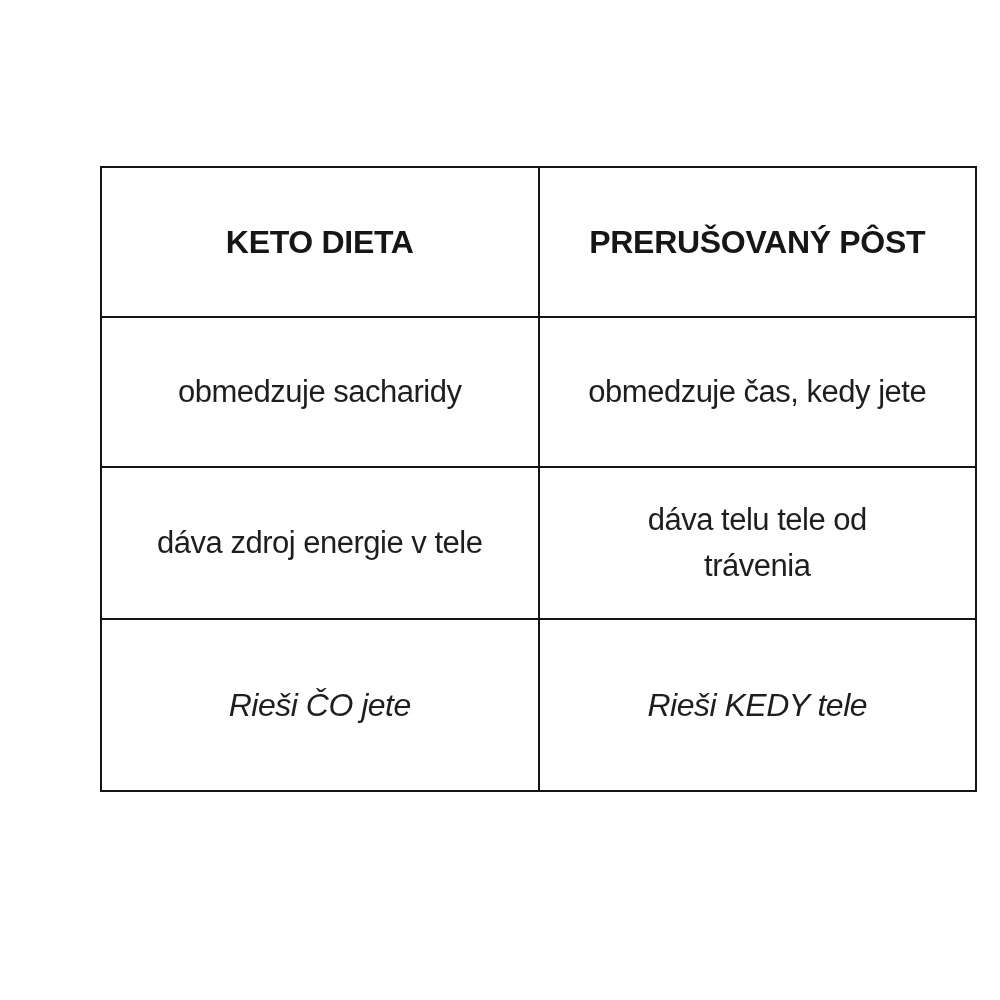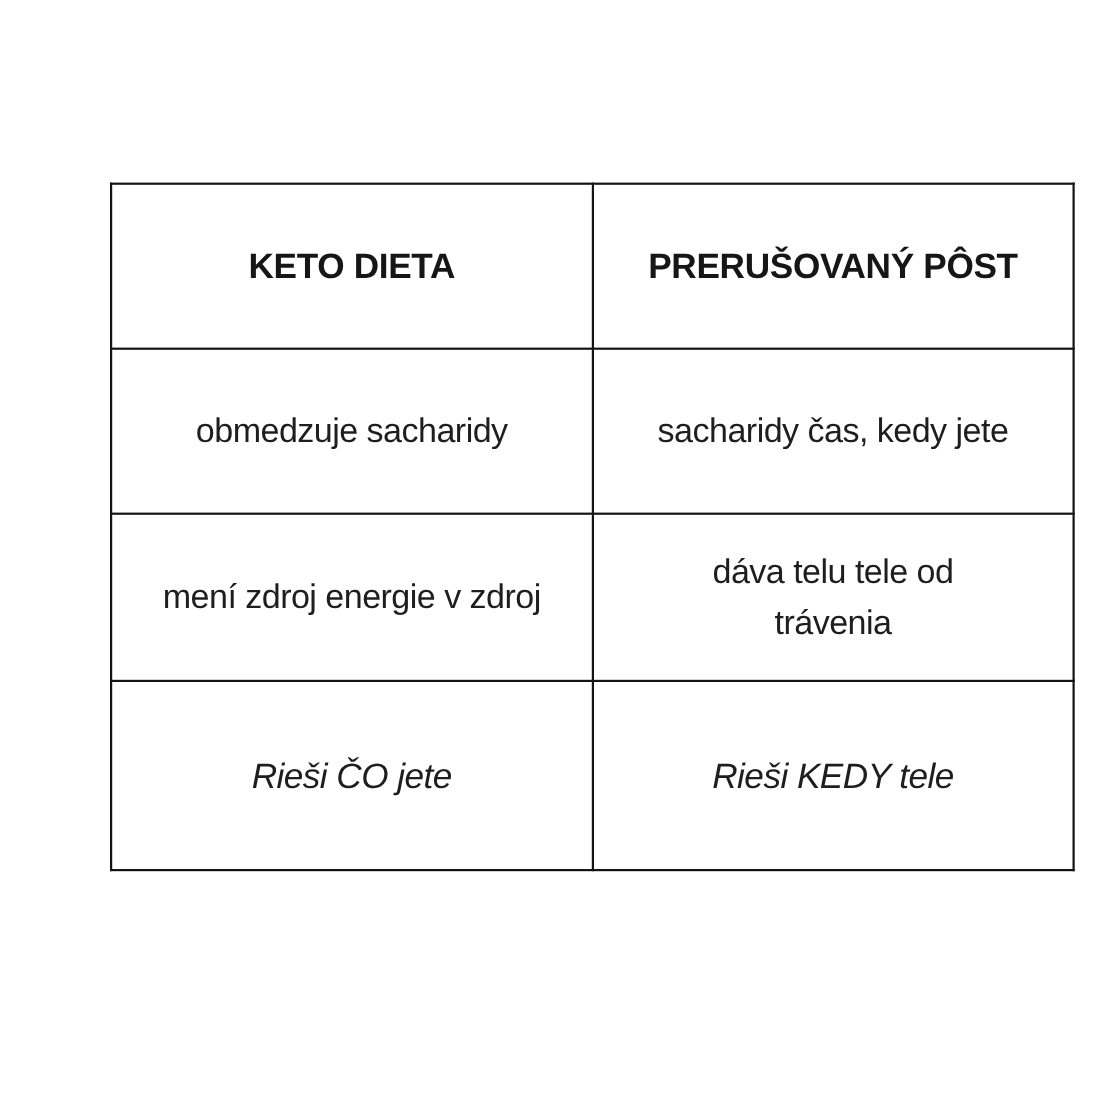--- a/index.html
+++ b/index.html
@@ -73,24 +73,24 @@
 
 <div class="canvas">
   <table class="compare">
     <tbody>
       <tr class="header-row">
         <th>KETO DIETA</th>
         <th>PRERUŠOVANÝ PÔST</th>
       </tr>
       <tr class="body-row row-limits">
         <td>obmedzuje sacharidy</td>
-        <td>sacharidy čas, kedy jete</td>
+        <td>obmedzuje čas, kedy jete</td>
       </tr>
       <tr class="body-row row-energy">
-        <td>mení zdroj energie v zdroj</td>
+        <td>dáva zdroj energie v tele</td>
         <td class="wrap-cell">
           <span class="cell-inner">dáva telu tele od trávenia</span>
         </td>
       </tr>
       <tr class="body-row row-solves">
         <td>Rieši ČO jete</td>
         <td>Rieši KEDY tele</td>
       </tr>
     </tbody>
   </table>

